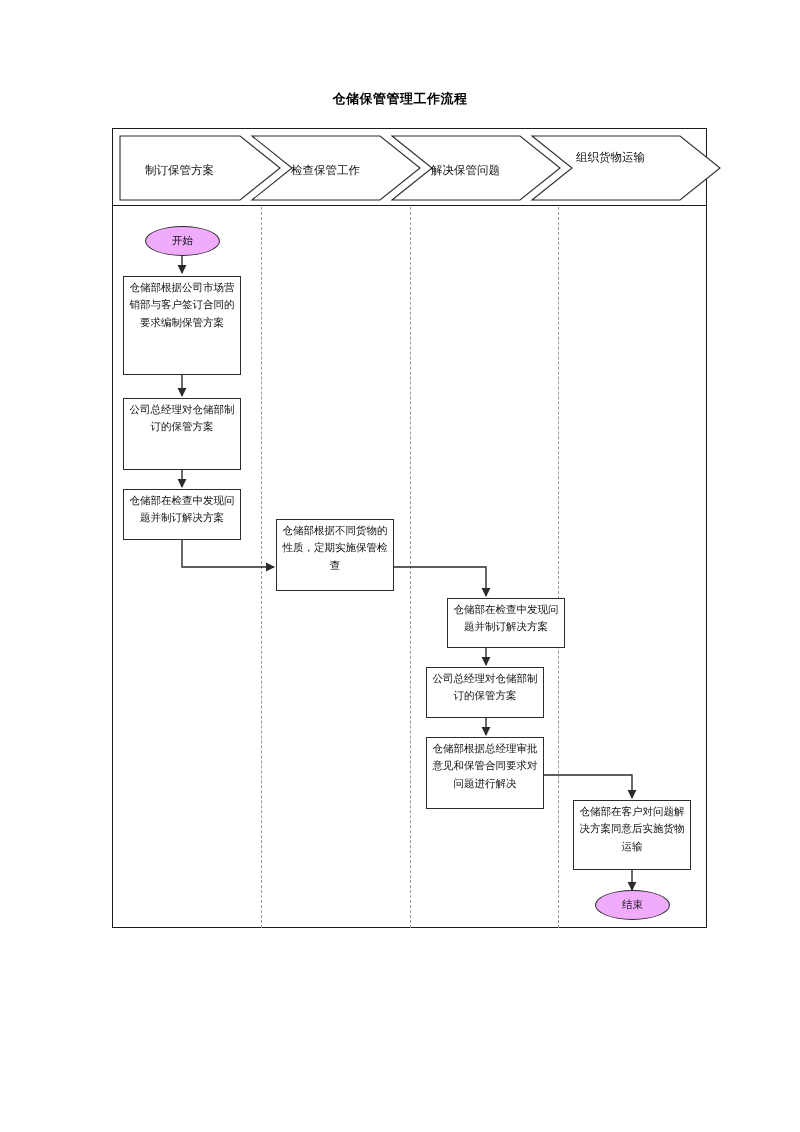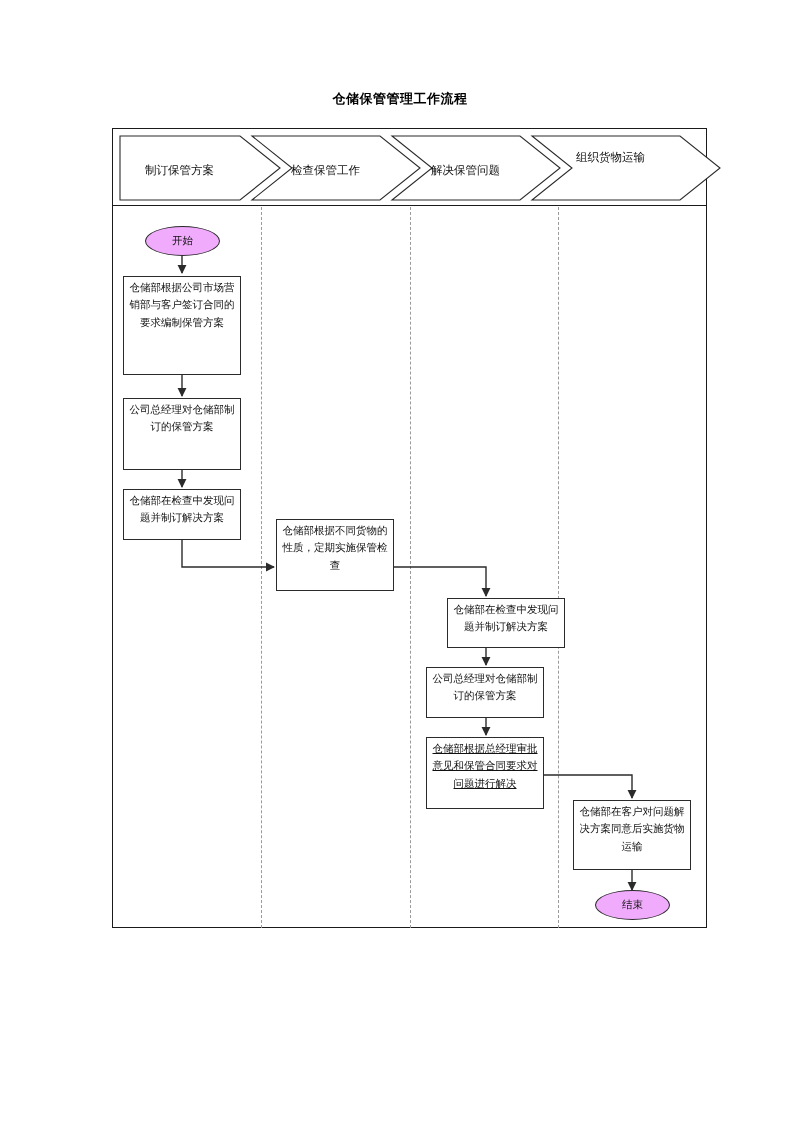--- a/index.html
+++ b/index.html
@@ -180,21 +180,21 @@
   </div>
 
   <div class="pbox" style="left:426px; top:598px; width:118px; height:50px;margin-left:21px;">
     <span>仓储部在检查中发现问题并制订解决方案</span>
   </div>
 
   <div class="pbox" style="left:426px; top:667px; width:118px; height:51px;">
     <span>公司总经理对仓储部制订的保管方案</span>
   </div>
 
-  <div class="pbox" style="left:426px; top:737px; width:118px; height:72px;text-decoration:underline;">
+  <div class="pbox" style="left:426px; top:737px; width:118px; height:72px;">
     <span>仓储部根据总经理审批意见和保管合同要求对问题进行解决</span>
   </div>
 
   <div class="pbox" style="left:573px; top:800px; width:118px; height:70px;">
     <span>仓储部在客户对问题解决方案同意后实施货物运输</span>
   </div>
 
   <div class="term" style="left:595px; top:890px; width:75px; height:30px;">
     <span>结束</span>
   </div>

